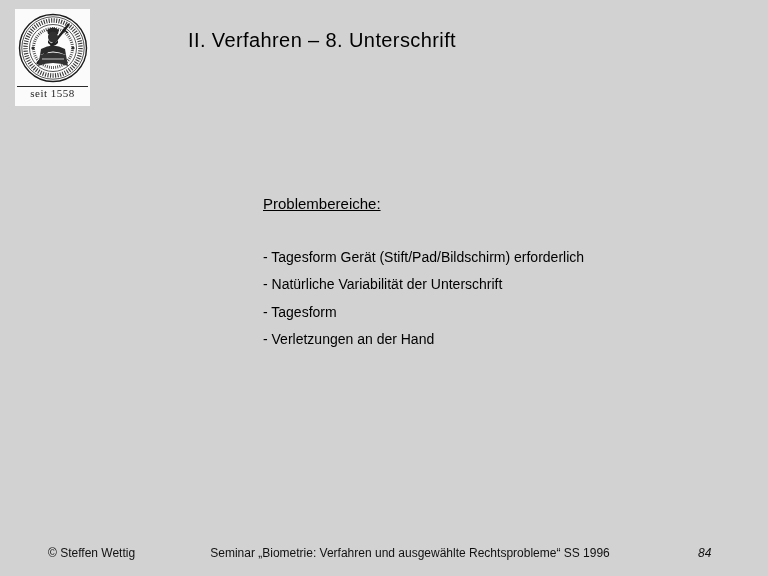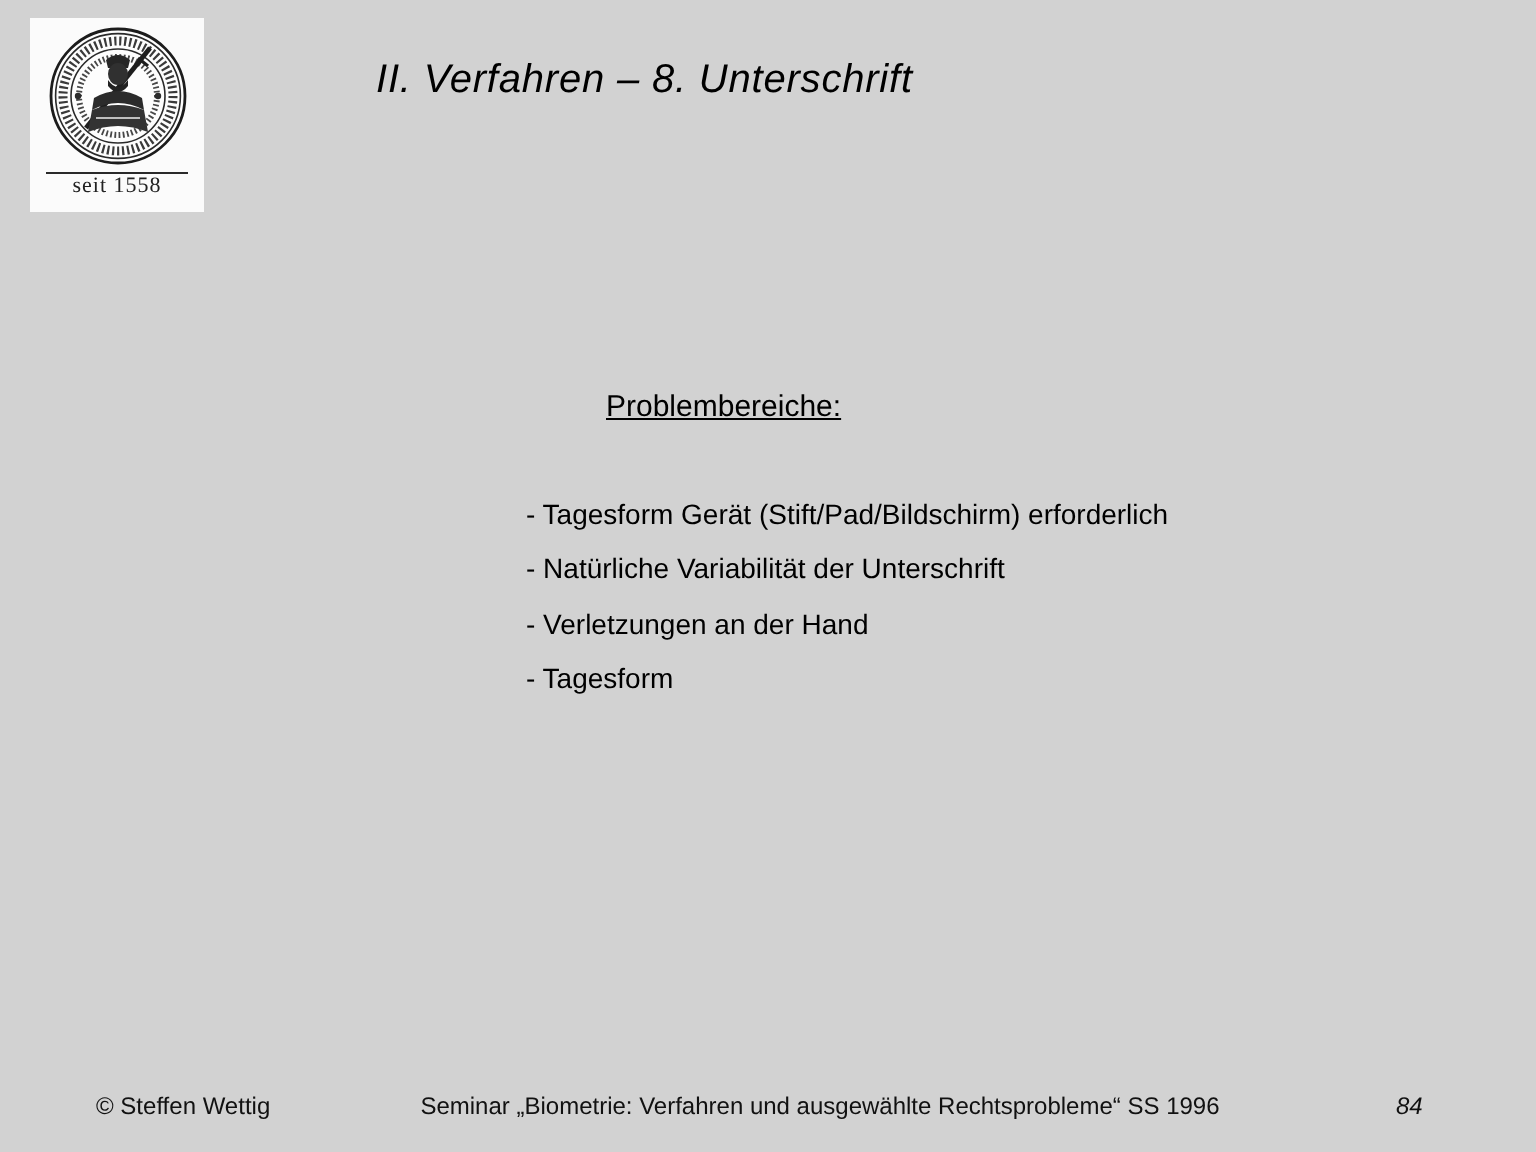--- a/index.html
+++ b/index.html
@@ -14,21 +14,21 @@
     background: #d2d2d2;
     font-family: "Liberation Sans", sans-serif;
     color: #0a0a0a;
   }
 
   
   .logo-box {
     position: absolute;
     left: 15px;
     top: 9px;
-    width: 87px;
+    width: 75px;
     height: 97px;
     background: #fbfbfb;
     display: flex;
     flex-direction: column;
     align-items: center;
   }
   .logo-box svg { display: block; }
   .logo-rule {
     width: 71px;
     height: 0;
@@ -46,21 +46,20 @@
 
   .slide-title {
     position: absolute;
     left: 188px;
     top: 29px;
     font-size: 20px;
     font-weight: normal;
     letter-spacing: 0.4px;
     color: #000;
     white-space: nowrap;
-    font-style: italic;
   }
 
   .uni-block {
     position: absolute;
     left: 545px;
     top: 21px;
     font-size: 11.5px;
     line-height: 13.5px;
     color: #000;
     white-space: nowrap;
@@ -75,21 +74,20 @@
     top: 190px;
     font-size: 14px;
     color: #000;
   }
   .content-heading {
     font-size: 15px;
     line-height: 27px;
     text-decoration: underline;
     margin-bottom: 27px;
     white-space: nowrap;
-    margin-left: 40px;
   }
   .bullet-item {
     line-height: 27.4px;
     white-space: nowrap;
   }
 
   
   .footer-author,
   .footer-seminar,
   .footer-page {
@@ -141,19 +139,19 @@
 
 <div class="slide-title">II. Verfahren – 8. Unterschrift</div>
 
 <div class="uni-block">
 </div>
 
 <div class="content">
   <div class="content-heading">Problembereiche:</div>
   <div class="bullet-item">- Tagesform Gerät (Stift/Pad/Bildschirm) erforderlich</div>
   <div class="bullet-item">- Natürliche Variabilität der Unterschrift</div>
+  <div class="bullet-item">- Tagesform</div>
   <div class="bullet-item">- Verletzungen an der Hand</div>
-  <div class="bullet-item">- Tagesform</div>
 </div>
 
 <div class="footer-author">© Steffen Wettig</div>
 <div class="footer-seminar">Seminar „Biometrie: Verfahren und ausgewählte Rechtsprobleme“ SS 1996</div>
 <div class="footer-page">84</div>
 
 </body></html>

